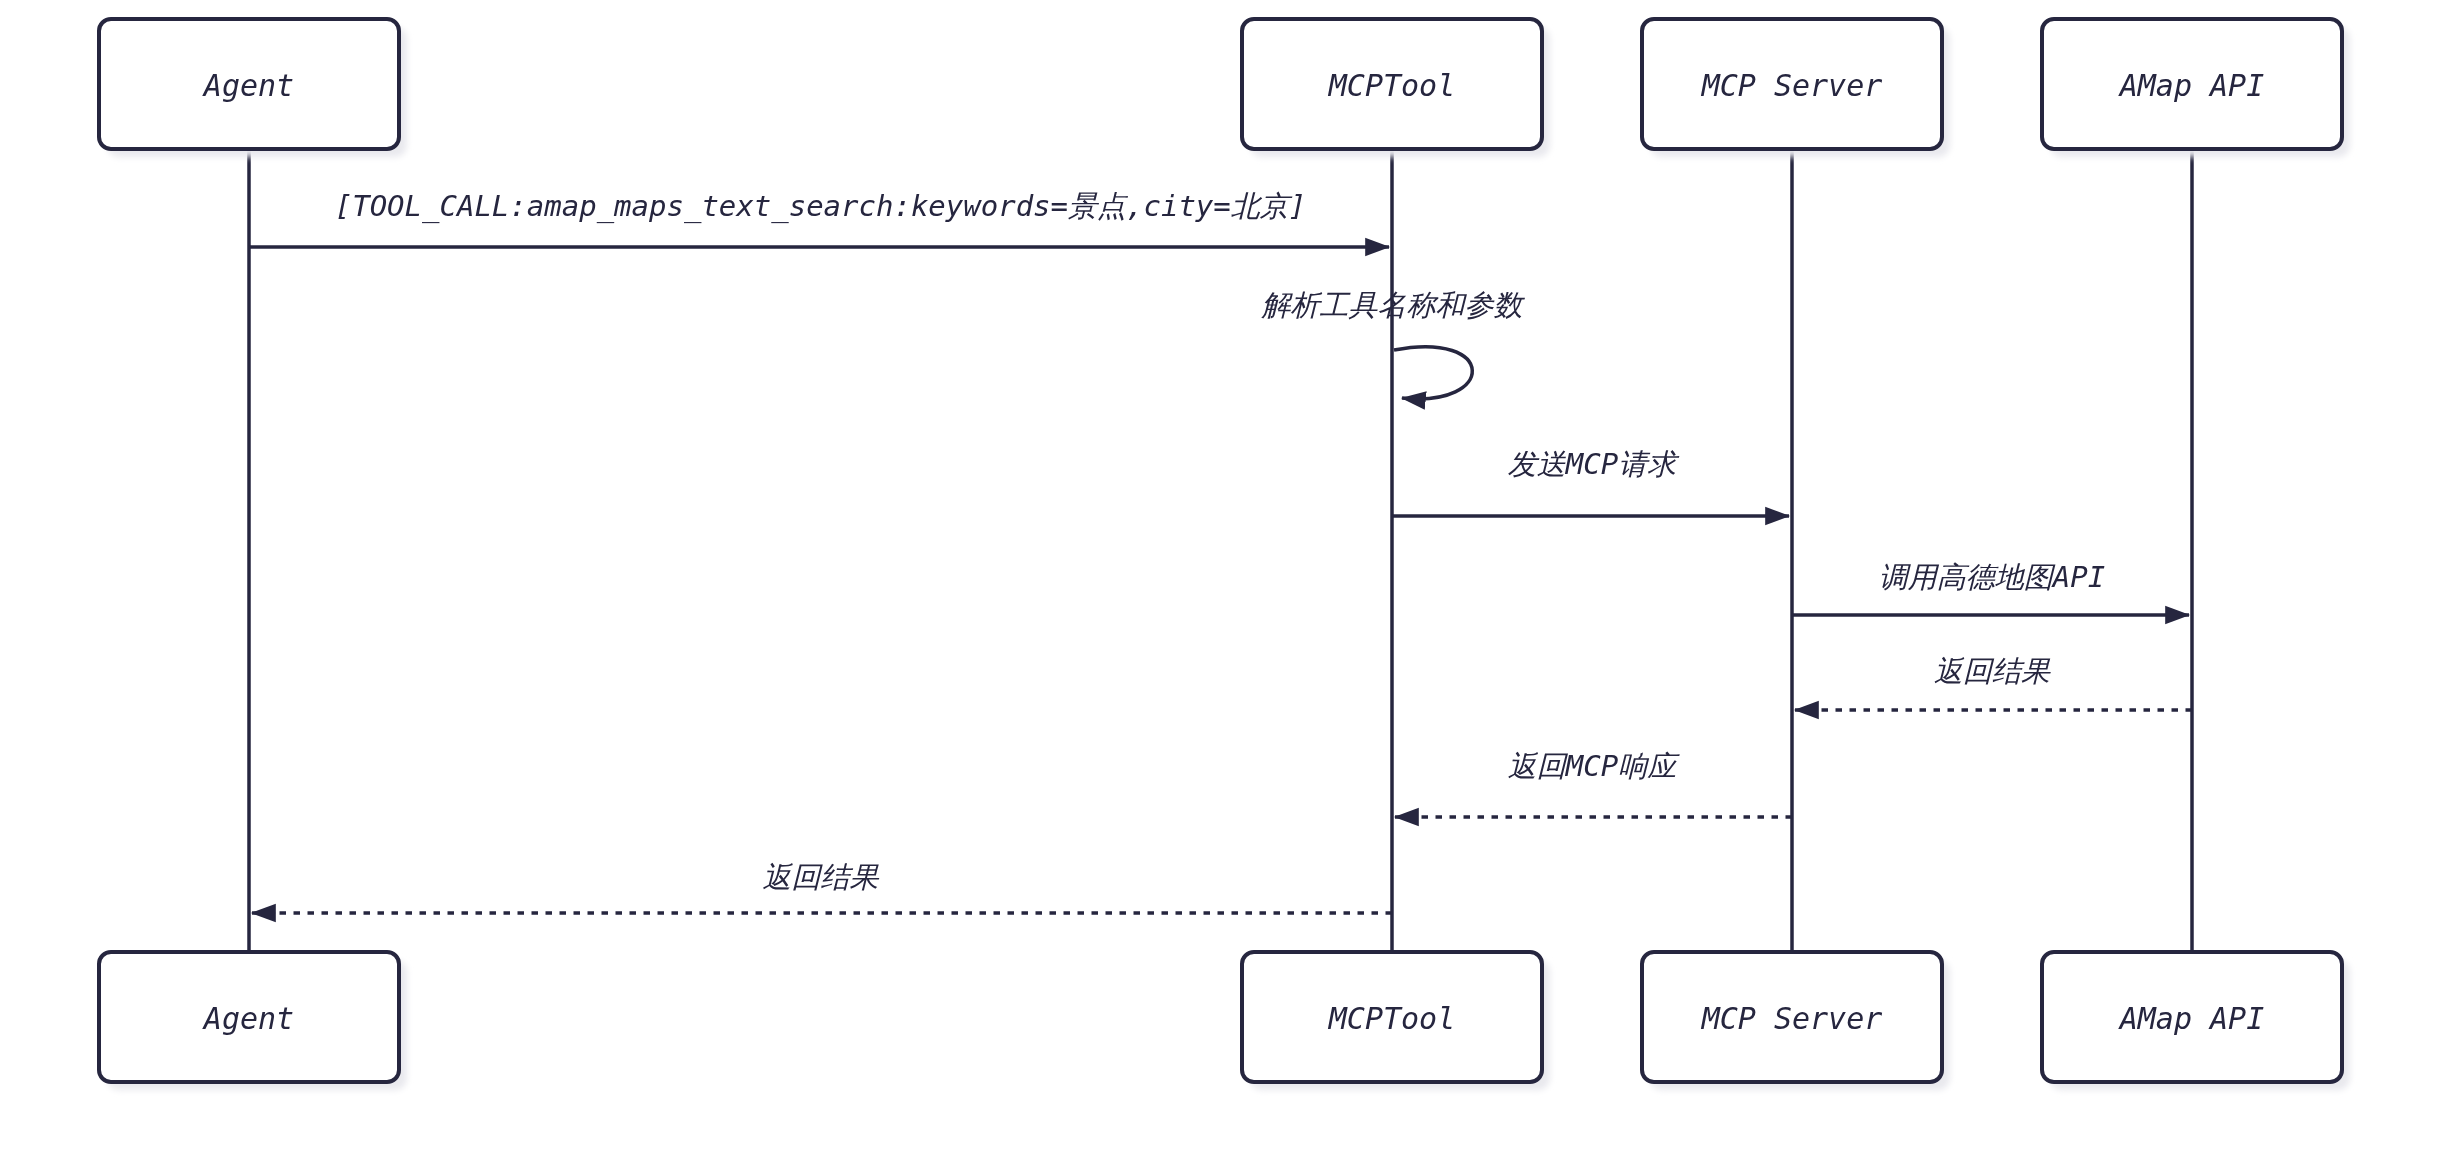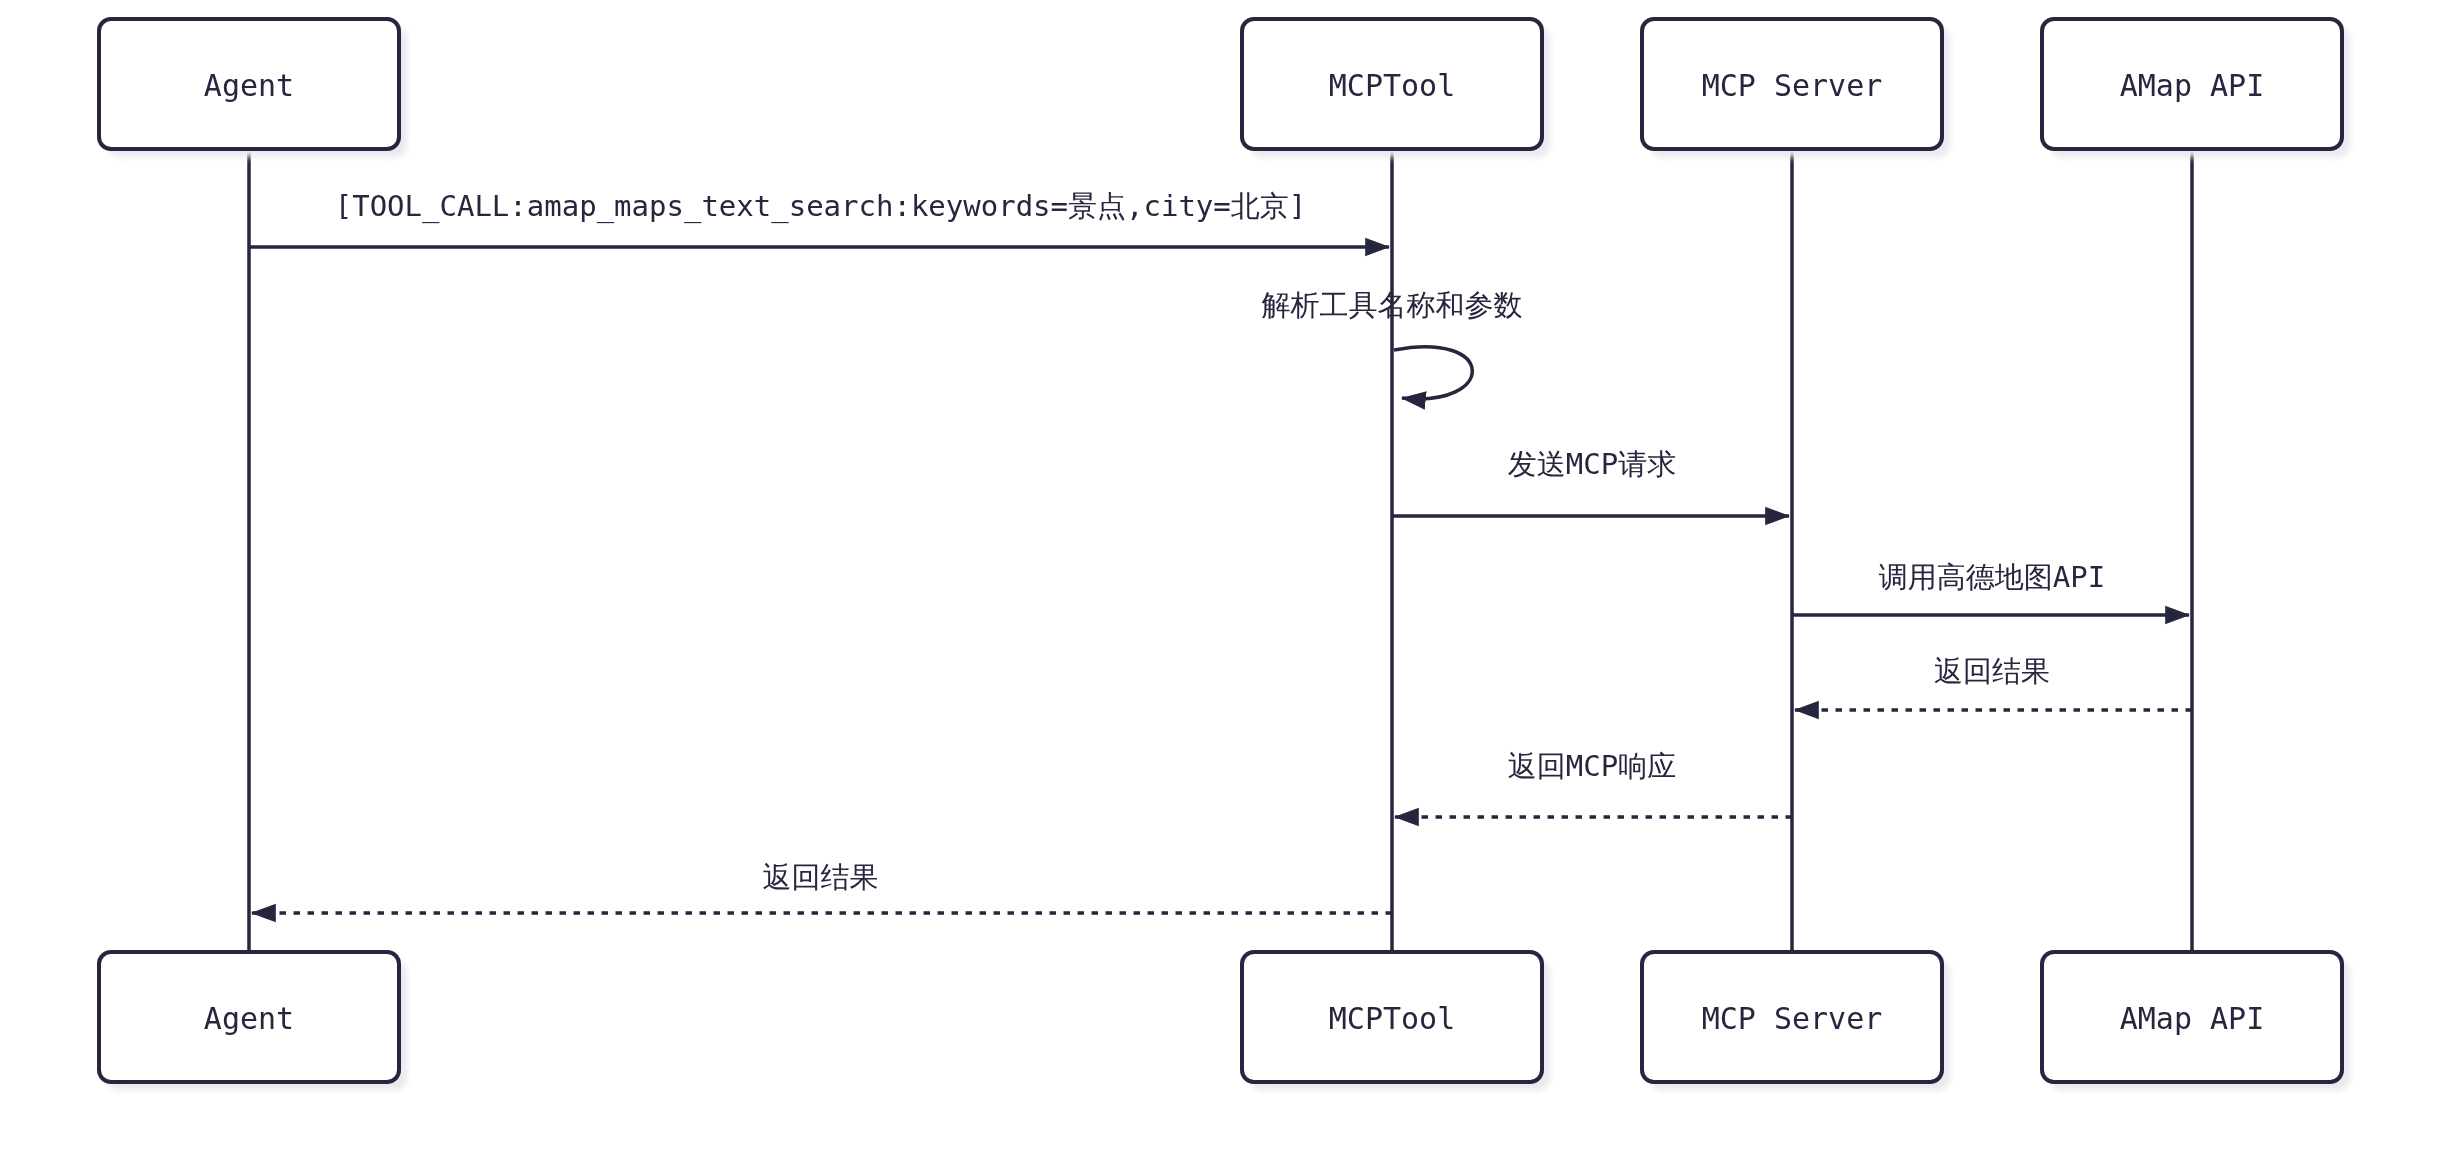--- a/index.html
+++ b/index.html
@@ -3,20 +3,21 @@
 <meta charset="utf-8">
 <style>
   html, body { margin: 0; padding: 0; background: #ffffff; }
   .stage {
     position: relative;
     width: 2442px;
     height: 1166px;
     background: #ffffff;
     overflow: hidden;
     font-family: "DejaVu Sans Mono", "DejaVu Sans", "Liberation Sans", sans-serif;
+    font-style: italic;
   }
   svg { display: block; }
   .actor-label {
     font-family: "DejaVu Sans Mono", "DejaVu Sans", "Liberation Sans", sans-serif;
     font-size: 30px;
   }
   .msg-label {
     font-family: "DejaVu Sans Mono", "DejaVu Sans", "Liberation Sans", sans-serif;
     font-size: 29px;
   }

